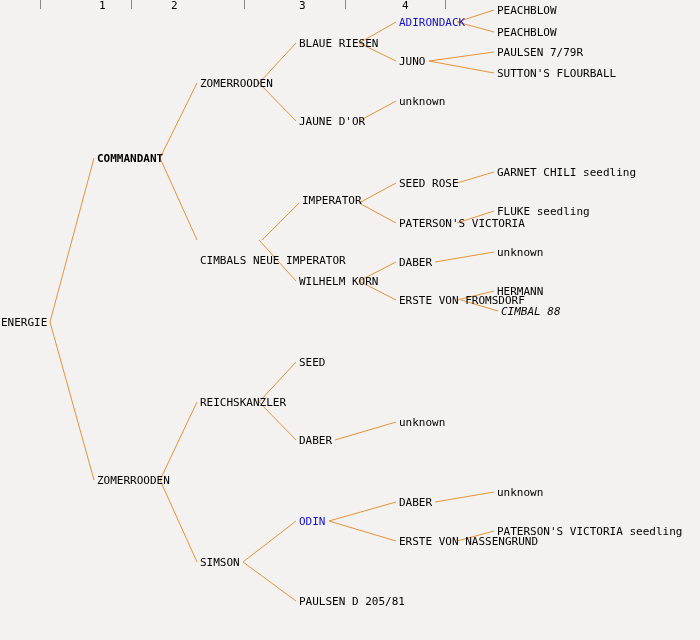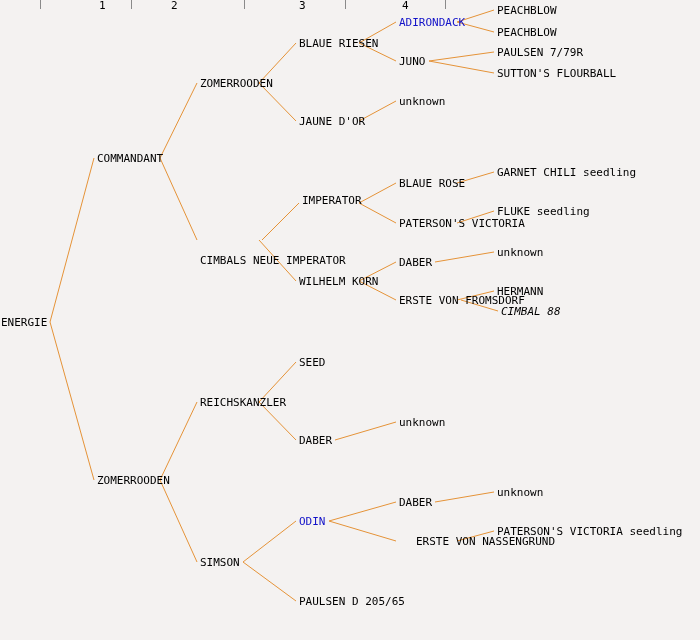--- a/index.html
+++ b/index.html
@@ -100,44 +100,44 @@
       <div class="tick" style="left: 244px; background: rgb(138, 138, 138);"></div>
       <div class="tick" style="left: 345px; background: rgb(138, 138, 138);"></div>
       <div class="tick" style="left: 445px; background: rgb(138, 138, 138);"></div>
       <div class="gen-label" style="left: 99px;">1</div>
       <div class="gen-label" style="left: 171px;">2</div>
       <div class="gen-label" style="left: 299px;">3</div>
       <div class="gen-label" style="left: 402px;">4</div>
     </div>
   <div id="nodes">
       <div class="node" style="left: 1px; top: 322px;">ENERGIE</div>
-      <div class="node" style="left: 97px; top: 158px;">COMMANDANT</div>
+      <div class="node" style="left: 97px; top: 158px; font-weight: bold;">COMMANDANT</div>
       <div class="node" style="left: 97px; top: 480px;">ZOMERROODEN</div>
       <div class="node" style="left: 200px; top: 83px;">ZOMERROODEN</div>
       <div class="node" style="left: 200px; top: 240px; margin-top: 20px;">CIMBALS NEUE IMPERATOR</div>
       <div class="node" style="left: 200px; top: 402px;">REICHSKANZLER</div>
       <div class="node" style="left: 200px; top: 562px;">SIMSON</div>
       <div class="node" style="left: 299px; top: 43px;">BLAUE RIESEN</div>
       <div class="node" style="left: 299px; top: 121px;">JAUNE D'OR</div>
       <div class="node" style="left: 302px; top: 200px;">IMPERATOR</div>
       <div class="node" style="left: 299px; top: 281px;">WILHELM KORN</div>
       <div class="node" style="left: 299px; top: 362px;">SEED</div>
       <div class="node" style="left: 299px; top: 440px;">DABER</div>
       <div class="node link" style="left: 299px; top: 521px; color: rgb(18, 18, 200);">ODIN</div>
-      <div class="node" style="left: 299px; top: 601px;">PAULSEN D 205/65</div>
+      <div class="node" style="left: 299px; top: 601px;">PAULSEN D 205/81</div>
       <div class="node link" style="left: 399px; top: 22px; color: rgb(18, 18, 200);">ADIRONDACK</div>
       <div class="node" style="left: 399px; top: 61px;">JUNO</div>
       <div class="node" style="left: 399px; top: 101px;">unknown</div>
-      <div class="node" style="left: 399px; top: 183px;">BLAUE ROSE</div>
+      <div class="node" style="left: 399px; top: 183px;">SEED ROSE</div>
       <div class="node" style="left: 399px; top: 223px;">PATERSON'S VICTORIA</div>
       <div class="node" style="left: 399px; top: 262px;">DABER</div>
       <div class="node" style="left: 399px; top: 300px;">ERSTE VON FROMSDORF</div>
       <div class="node" style="left: 399px; top: 422px;">unknown</div>
       <div class="node" style="left: 399px; top: 502px;">DABER</div>
-      <div class="node" style="left: 399px; top: 541px; margin-left: 17px;">ERSTE VON NASSENGRUND</div>
+      <div class="node" style="left: 399px; top: 541px;">ERSTE VON NASSENGRUND</div>
       <div class="node" style="left: 497px; top: 10px;">PEACHBLOW</div>
       <div class="node" style="left: 497px; top: 32px;">PEACHBLOW</div>
       <div class="node" style="left: 497px; top: 52px;">PAULSEN 7/79R</div>
       <div class="node" style="left: 497px; top: 73px;">SUTTON'S FLOURBALL</div>
       <div class="node" style="left: 497px; top: 172px;">GARNET CHILI seedling</div>
       <div class="node" style="left: 497px; top: 211px;">FLUKE seedling</div>
       <div class="node" style="left: 497px; top: 252px;">unknown</div>
       <div class="node" style="left: 497px; top: 291px;">HERMANN</div>
       <div class="node" style="left: 501px; top: 311px; font-style: italic;">CIMBAL 88</div>
       <div class="node" style="left: 497px; top: 492px;">unknown</div>

